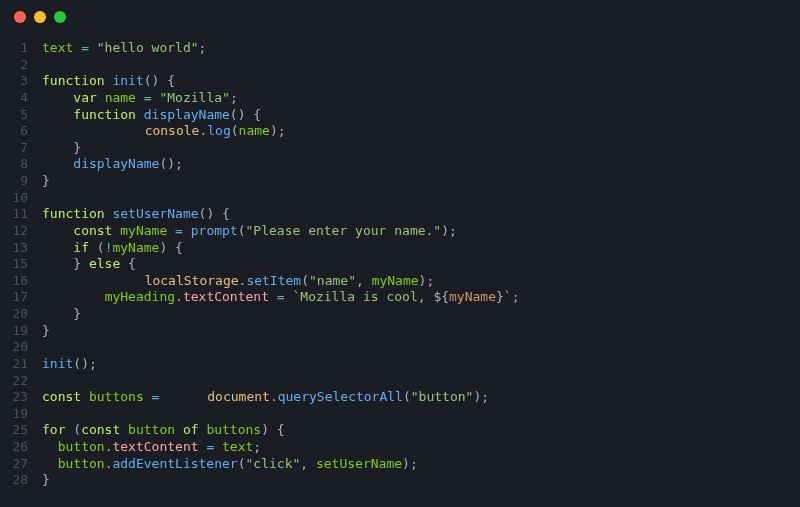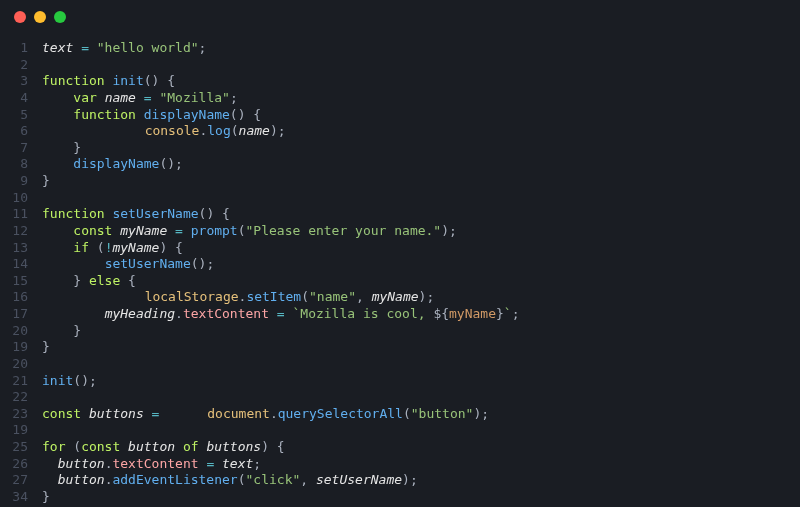--- a/index.html
+++ b/index.html
@@ -46,21 +46,21 @@
       padding-right: 14px;
       color: #4a5160;
       user-select: none;
       flex-shrink: 0;
     }
     .code {
       flex: 1;
       color: #c5c8d4;
     }
     .fn { color: #61afef; margin-top: 44px; }
-    .var { color: #e5e5e5; font-style: italic; }
+    .var { color: #84cc16; }
     .id { color: #bef264; }
     .str { color: #98c379; }
     .punc { color: #abb2bf; }
     .op { color: #56b6c2; }
     .const { color: #e5c07b; margin-left: 40px; }
     .prop { color: #fca5a5; }
     .templ-var { color: #d19a66; }
   </style>
 </head>
 <body>
@@ -78,28 +78,27 @@
     <div class="line"><div class="gutter">4</div><div class="code"><span class="punc">    </span><span class="id">var</span><span class="punc"> </span><span class="var">name</span><span class="punc"> </span><span class="op">=</span><span class="punc"> </span><span class="str">"Mozilla"</span><span class="punc">;</span></div></div>
     <div class="line"><div class="gutter">5</div><div class="code"><span class="punc">    </span><span class="id">function</span><span class="punc"> </span><span class="fn">displayName</span><span class="punc">(</span><span class="punc">)</span><span class="punc"> </span><span class="punc">{</span></div></div>
     <div class="line"><div class="gutter">6</div><div class="code"><span class="punc">        </span><span class="const">console</span><span class="punc">.</span><span class="fn">log</span><span class="punc">(</span><span class="var">name</span><span class="punc">)</span><span class="punc">;</span></div></div>
     <div class="line"><div class="gutter">7</div><div class="code"><span class="punc">    </span><span class="punc">}</span></div></div>
     <div class="line"><div class="gutter">8</div><div class="code"><span class="punc">    </span><span class="fn">displayName</span><span class="punc">(</span><span class="punc">)</span><span class="punc">;</span></div></div>
     <div class="line"><div class="gutter">9</div><div class="code"><span class="punc">}</span></div></div>
     <div class="line"><div class="gutter">10</div><div class="code">&nbsp;</div></div>
     <div class="line"><div class="gutter">11</div><div class="code"><span class="id">function</span><span class="punc"> </span><span class="fn">setUserName</span><span class="punc">(</span><span class="punc">)</span><span class="punc"> </span><span class="punc">{</span></div></div>
     <div class="line"><div class="gutter">12</div><div class="code"><span class="punc">    </span><span class="id">const</span><span class="punc"> </span><span class="var">myName</span><span class="punc"> </span><span class="op">=</span><span class="punc"> </span><span class="fn">prompt</span><span class="punc">(</span><span class="str">"Please enter your name."</span><span class="punc">)</span><span class="punc">;</span></div></div>
     <div class="line"><div class="gutter">13</div><div class="code"><span class="punc">    </span><span class="id">if</span><span class="punc"> </span><span class="punc">(</span><span class="op">!</span><span class="var">myName</span><span class="punc">)</span><span class="punc"> </span><span class="punc">{</span></div></div>
-    <div class="line"><div class="gutter">14</div><div class="code"><span class="punc">        </span><span class="fn">setUserName</span><span class="punc">(</span><span class="punc">)</span><span class="punc">;</span></div></div>
     <div class="line"><div class="gutter">15</div><div class="code"><span class="punc">    </span><span class="punc">}</span><span class="punc"> </span><span class="id">else</span><span class="punc"> </span><span class="punc">{</span></div></div>
     <div class="line"><div class="gutter">16</div><div class="code"><span class="punc">        </span><span class="const">localStorage</span><span class="punc">.</span><span class="fn">setItem</span><span class="punc">(</span><span class="str">"name"</span><span class="punc">,</span><span class="punc"> </span><span class="var">myName</span><span class="punc">)</span><span class="punc">;</span></div></div>
     <div class="line"><div class="gutter">17</div><div class="code"><span class="punc">        </span><span class="var">myHeading</span><span class="punc">.</span><span class="prop">textContent</span><span class="punc"> </span><span class="op">=</span><span class="punc"> </span><span class="str">`Mozilla is cool, </span><span class="punc">${</span><span class="templ-var">myName</span><span class="punc">}</span><span class="str">`</span><span class="punc">;</span></div></div>
     <div class="line"><div class="gutter">20</div><div class="code"><span class="punc">    </span><span class="punc">}</span></div></div>
     <div class="line"><div class="gutter">19</div><div class="code"><span class="punc">}</span></div></div>
     <div class="line"><div class="gutter">20</div><div class="code">&nbsp;</div></div>
     <div class="line"><div class="gutter">21</div><div class="code"><span class="fn">init</span><span class="punc">(</span><span class="punc">)</span><span class="punc">;</span></div></div>
     <div class="line"><div class="gutter">22</div><div class="code">&nbsp;</div></div>
     <div class="line"><div class="gutter">23</div><div class="code"><span class="id">const</span><span class="punc"> </span><span class="var">buttons</span><span class="punc"> </span><span class="op">=</span><span class="punc"> </span><span class="const">document</span><span class="punc">.</span><span class="fn">querySelectorAll</span><span class="punc">(</span><span class="str">"button"</span><span class="punc">)</span><span class="punc">;</span></div></div>
     <div class="line"><div class="gutter">19</div><div class="code">&nbsp;</div></div>
     <div class="line"><div class="gutter">25</div><div class="code"><span class="id">for</span><span class="punc"> </span><span class="punc">(</span><span class="id">const</span><span class="punc"> </span><span class="var">button</span><span class="punc"> </span><span class="id">of</span><span class="punc"> </span><span class="var">buttons</span><span class="punc">)</span><span class="punc"> </span><span class="punc">{</span></div></div>
     <div class="line"><div class="gutter">26</div><div class="code"><span class="punc">  </span><span class="var">button</span><span class="punc">.</span><span class="prop">textContent</span><span class="punc"> </span><span class="op">=</span><span class="punc"> </span><span class="var">text</span><span class="punc">;</span></div></div>
     <div class="line"><div class="gutter">27</div><div class="code"><span class="punc">  </span><span class="var">button</span><span class="punc">.</span><span class="fn">addEventListener</span><span class="punc">(</span><span class="str">"click"</span><span class="punc">,</span><span class="punc"> </span><span class="var">setUserName</span><span class="punc">)</span><span class="punc">;</span></div></div>
-    <div class="line"><div class="gutter">34</div><div class="code"><span class="punc">}</span></div></div>
+    <div class="line"><div class="gutter">28</div><div class="code"><span class="punc">}</span></div></div>
   </div>
 
 </body></html>

